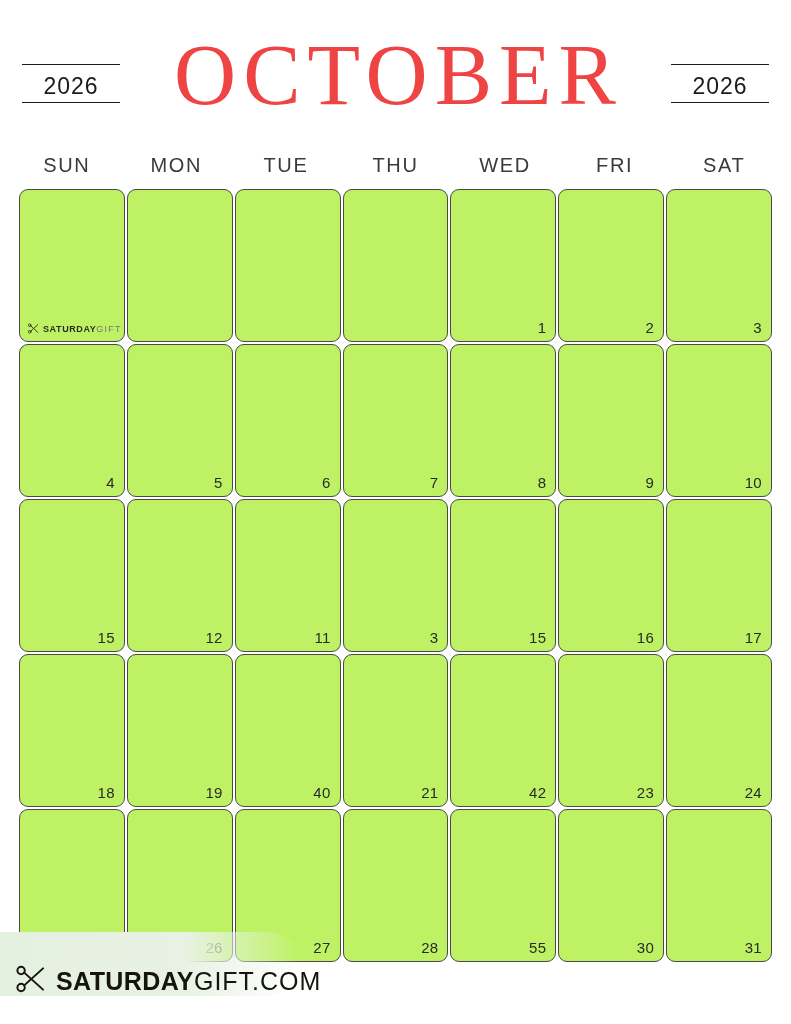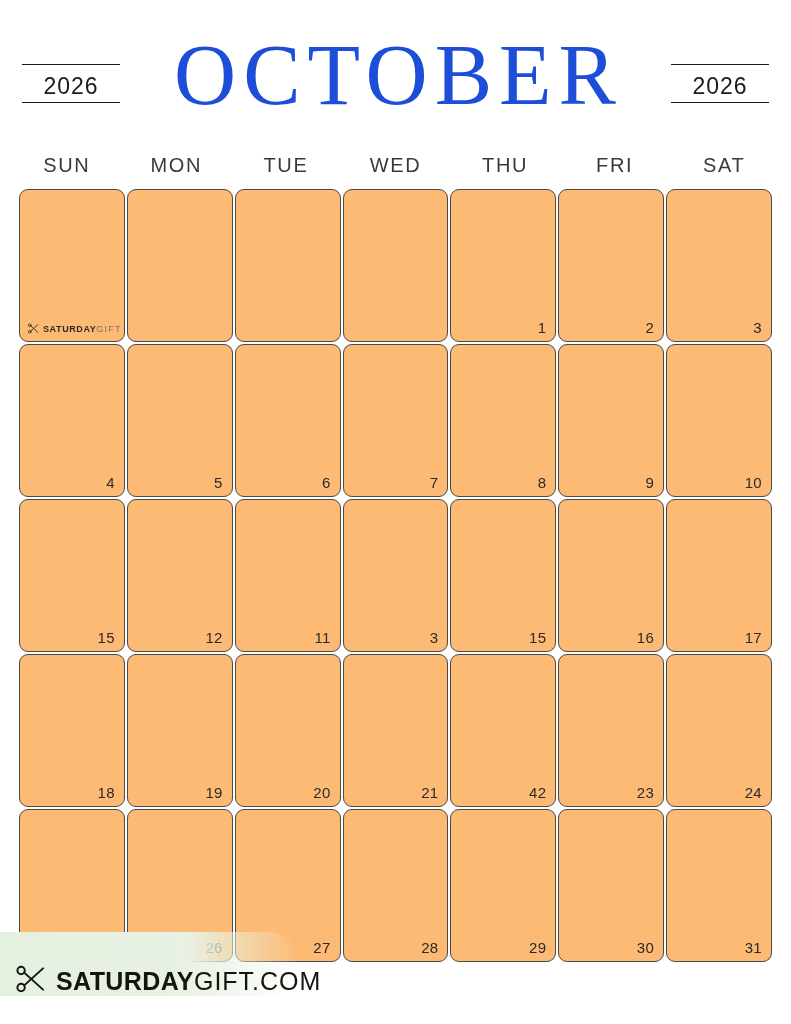--- a/index.html
+++ b/index.html
@@ -47,21 +47,21 @@
     line-height: 1;
   }
   .year-left  { left: 22px; }
   .year-right { right: 22px; }
 
   .month-title {
     font-family: "Liberation Serif", serif;
     font-size: 86px;
     letter-spacing: 7px;
     line-height: 1;
-    color: #1d4ed8;
+    color: #ef4444;
     margin: 0;
     padding-left: 6px;
     font-weight: 400;
     white-space: nowrap;
   }
 
   
   .weekdays {
     display: grid;
     grid-template-columns: repeat(7, 1fr);
@@ -87,21 +87,21 @@
     padding: 0 18px;
     box-sizing: border-box;
     column-gap: 0px;
     row-gap: 0px;
   }
   .cell {
     border: 1px solid #4a4a4a;
     border-radius: 9px;
     margin: 0 1px 2px 1px;
     position: relative;
-    background: #fdba74;
+    background: #bef264;
     box-sizing: border-box;
   }
   .daynum {
     position: absolute;
     right: 9px;
     bottom: 5px;
     font-size: 15px;
     color: #2a2a2a;
     font-family: "Liberation Sans", sans-serif;
     letter-spacing: .3px;
@@ -165,22 +165,22 @@
   <div class="header">
     <div class="year-box year-left">2026</div>
     <h1 class="month-title">OCTOBER</h1>
     <div class="year-box year-right">2026</div>
   </div>
 
   <div class="weekdays">
     <div class="weekday">SUN</div>
     <div class="weekday">MON</div>
     <div class="weekday">TUE</div>
+    <div class="weekday">THU</div>
     <div class="weekday">WED</div>
-    <div class="weekday">THU</div>
     <div class="weekday">FRI</div>
     <div class="weekday">SAT</div>
   </div>
 
   <div class="grid">
 
     <div class="cell">
       <div class="cell-brand">
         <svg class="mark" viewBox="0 0 24 24" fill="none" stroke="#1b1b1b" stroke-width="1.6" stroke-linecap="round">
           <circle cx="5" cy="18" r="2.4"></circle>
@@ -258,21 +258,21 @@
         <div class="daynum">17</div>
       </div>
 
     <div class="cell">
         <div class="daynum">18</div>
       </div>
     <div class="cell">
         <div class="daynum">19</div>
       </div>
     <div class="cell">
-        <div class="daynum">20</div>
+        <div class="daynum">40</div>
       </div>
     <div class="cell">
         <div class="daynum">21</div>
       </div>
     <div class="cell">
         <div class="daynum">42</div>
       </div>
     <div class="cell">
         <div class="daynum">23</div>
       </div>
@@ -286,21 +286,21 @@
     <div class="cell">
         <div class="daynum">26</div>
       </div>
     <div class="cell">
         <div class="daynum">27</div>
       </div>
     <div class="cell">
         <div class="daynum">28</div>
       </div>
     <div class="cell">
-        <div class="daynum">29</div>
+        <div class="daynum">55</div>
       </div>
     <div class="cell">
         <div class="daynum">30</div>
       </div>
     <div class="cell">
         <div class="daynum">31</div>
       </div>
 
   </div>
 

